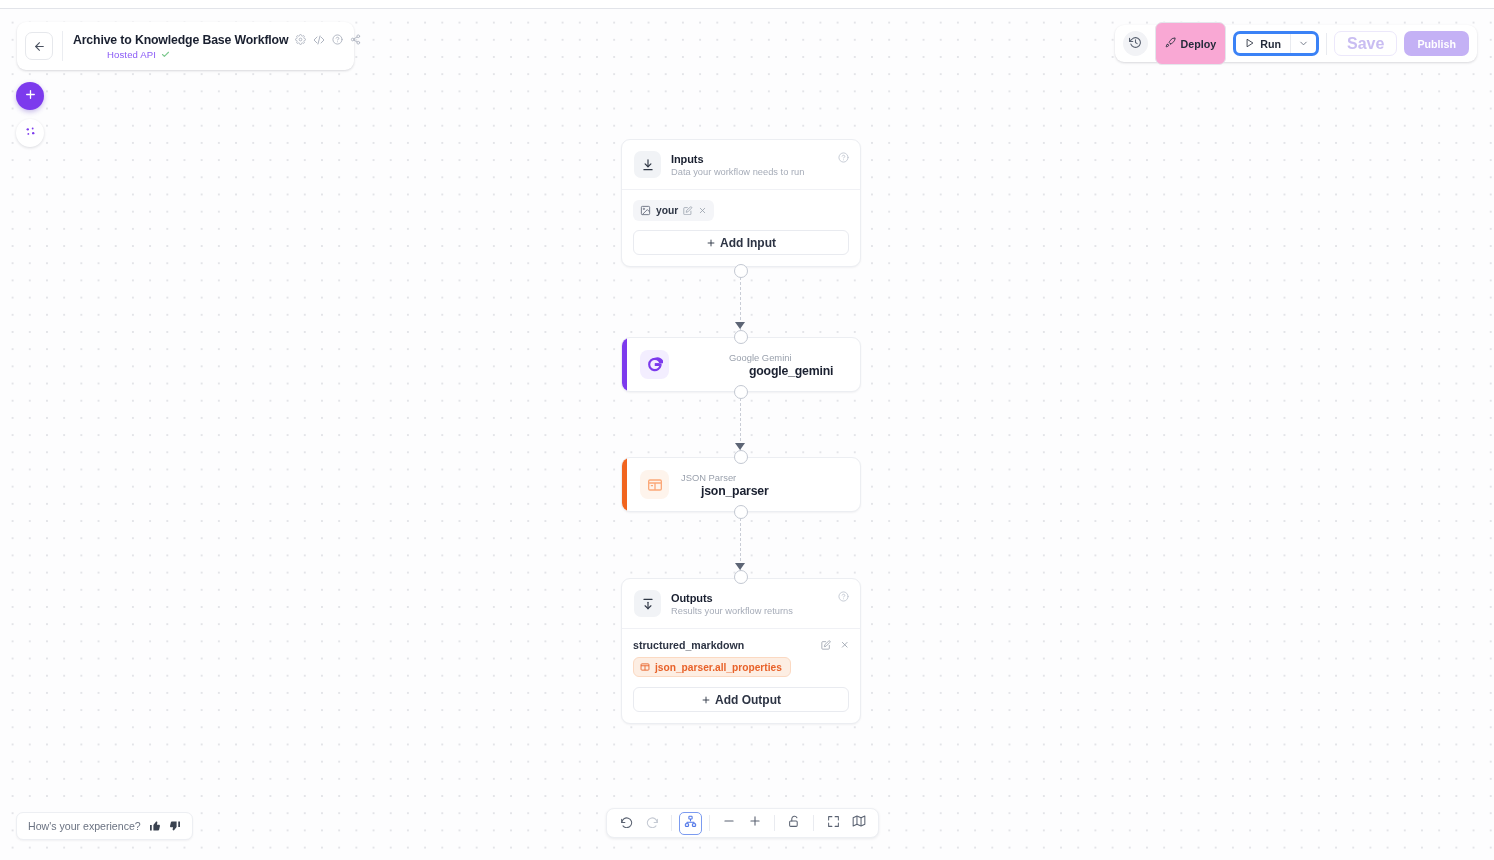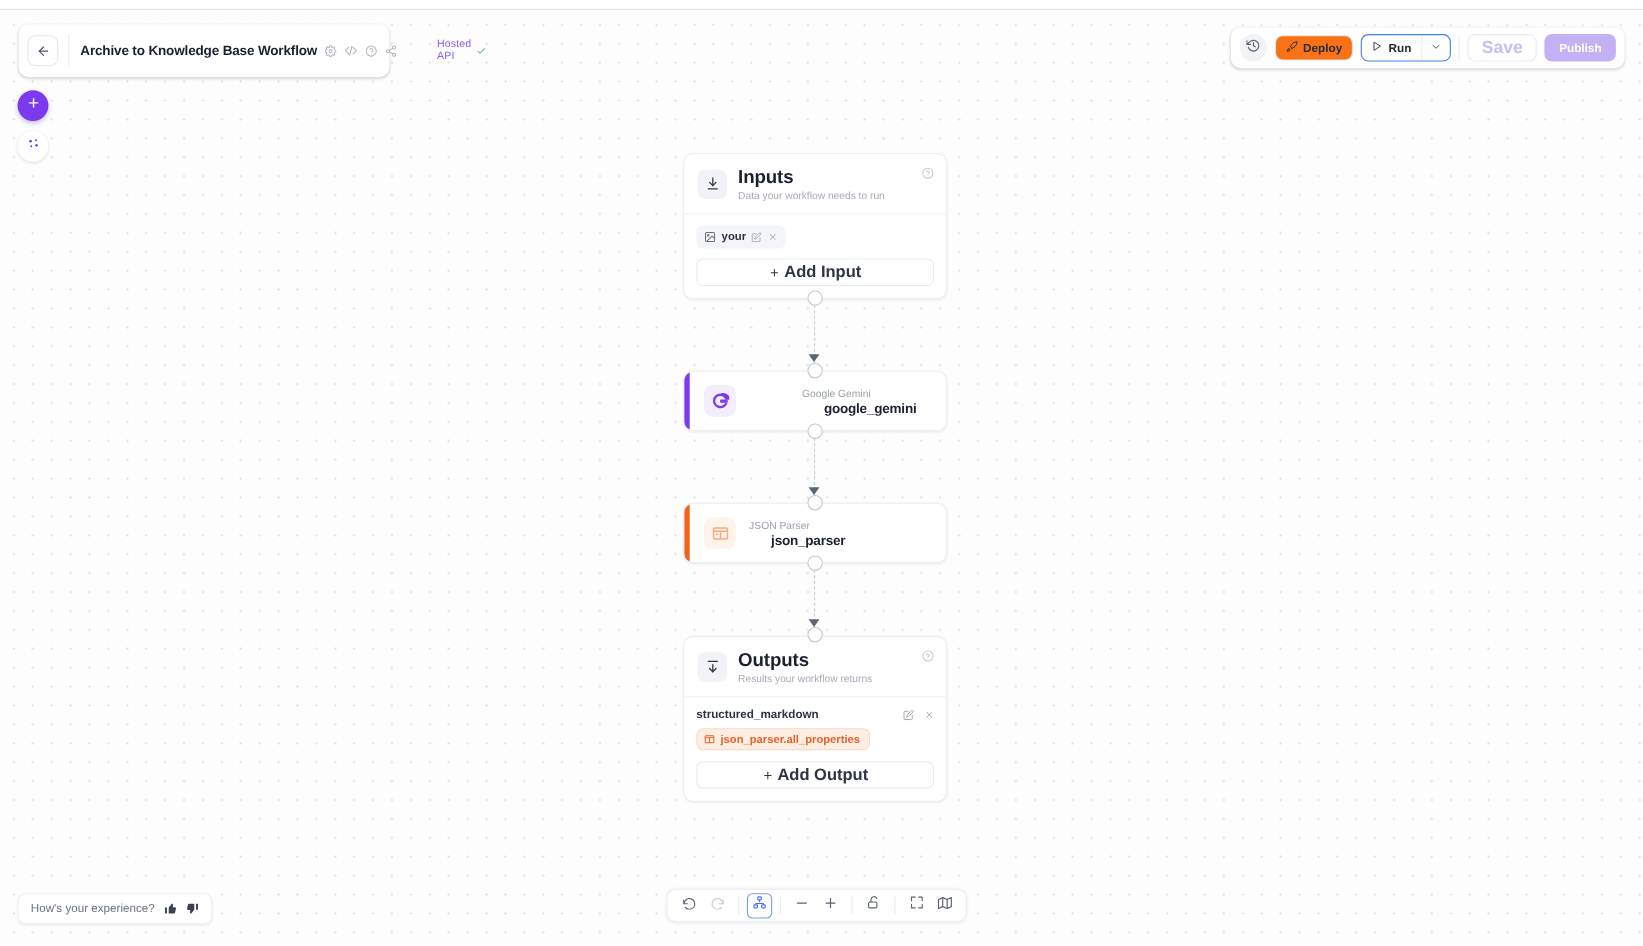--- a/index.html
+++ b/index.html
@@ -59,21 +59,21 @@
     color: #4a5260;
     cursor: pointer;
     flex: none;
   }
   #hdr-divider {
     width: 1px; height: 30px;
     background: #ebedf1;
     margin: 0 10px 0 9px;
     flex: none;
   }
-  #hdr-text { display: flex; flex-direction: row; gap: 2px; }
+  #hdr-text { display: flex; flex-direction: column; gap: 2px; }
   #hdr-titlerow { display: flex; align-items: center; gap: 7px; }
   #wf-title {
     font-size: 12.3px;
     font-weight: bold;
     color: #1a2030;
     letter-spacing: -.15px;
     white-space: nowrap;
   }
   .hdr-icon {
     color: #aeb4c0;
@@ -106,37 +106,37 @@
   }
   #history-btn {
     width: 25px; height: 25px;
     border-radius: 50%;
     background: #f2f3f6;
     display: flex; align-items: center; justify-content: center;
     color: #5b6372;
     cursor: pointer;
   }
   .tb-btn {
-    height: 23px;
+    height: 43px;
     border-radius: 7px;
     border: 1px solid #e4e6ec;
-    background: #f97316;
+    background: #f9a8d4;
     display: flex; align-items: center; justify-content: center;
     gap: 5px;
     padding: 0 9px;
     font-size: 10.7px;
     font-weight: bold;
     color: #242b3a;
     cursor: pointer;
     white-space: nowrap;
   }
   #run-group {
     display: flex;
     height: 25px;
-    border: 1px solid #3b82f6;
+    border: 3px solid #3b82f6;
     border-radius: 7px;
     overflow: hidden;
     background: #fff;
   }
   #run-btn {
     display: flex; align-items: center; gap: 5px;
     padding: 0 9px;
     font-size: 10.7px; font-weight: bold; color: #242b3a;
     cursor: pointer;
   }
@@ -210,21 +210,21 @@
   .io-badge {
     width: 27px; height: 27px;
     border-radius: 7px;
     background: #f1f3f6;
     display: flex; align-items: center; justify-content: center;
     color: #303846;
     flex: none;
     margin-right: 10px;
   }
   .io-title {
-    font-size: 17px; font-weight: bold; color: #1a2030;
+    font-size: 11px; font-weight: bold; color: #1a2030;
     letter-spacing: -.1px;
   }
   .io-sub {
     font-size: 9.3px; color: #a6acb8; margin-top: 2px;
   }
   .help-icon {
     position: absolute;
     right: 11px; top: 12px;
     color: #c3c8d2;
     cursor: pointer;
@@ -251,21 +251,21 @@
   .chip-act { color: #9aa1ad; cursor: pointer; display:flex; }
 
   .add-btn {
     width: 100%;
     height: 25px;
     border: 1px solid #e9ebf0;
     border-radius: 6px;
     background: #fff;
     display: flex; align-items: center; justify-content: center;
     gap: 4px;
-    font-size: 15px; font-weight: bold; color: #2d3444;
+    font-size: 12px; font-weight: bold; color: #2d3444;
     cursor: pointer;
   }
 
   .out-row {
     display: flex; align-items: center;
     justify-content: space-between;
     margin-bottom: 6px;
   }
   .out-name { font-size: 10.6px; font-weight: bold; color: #2d3444; }
   .out-acts { display: flex; align-items: center; gap: 9px; }

